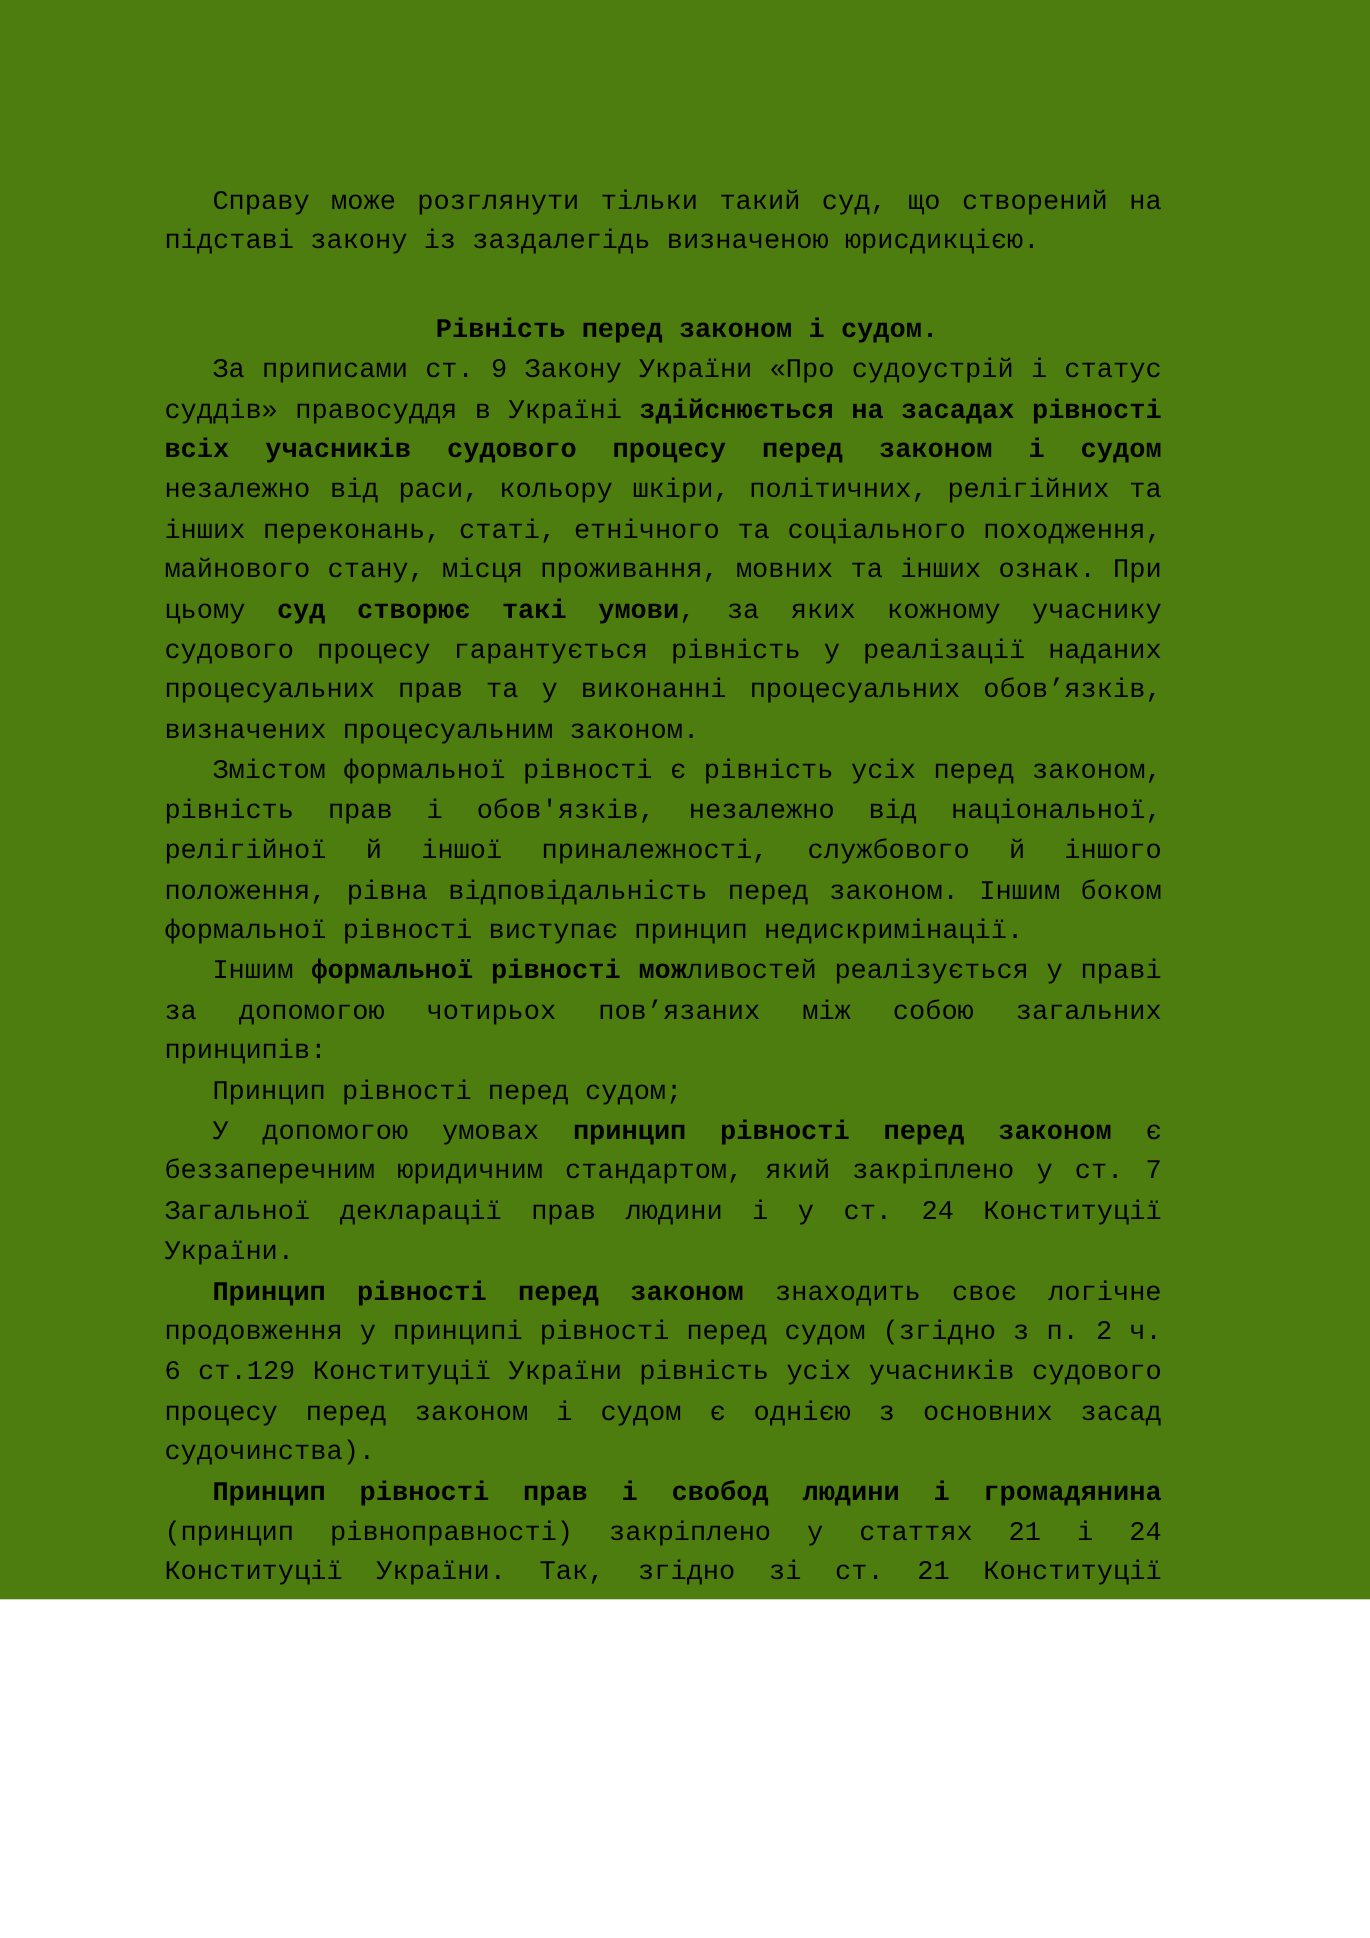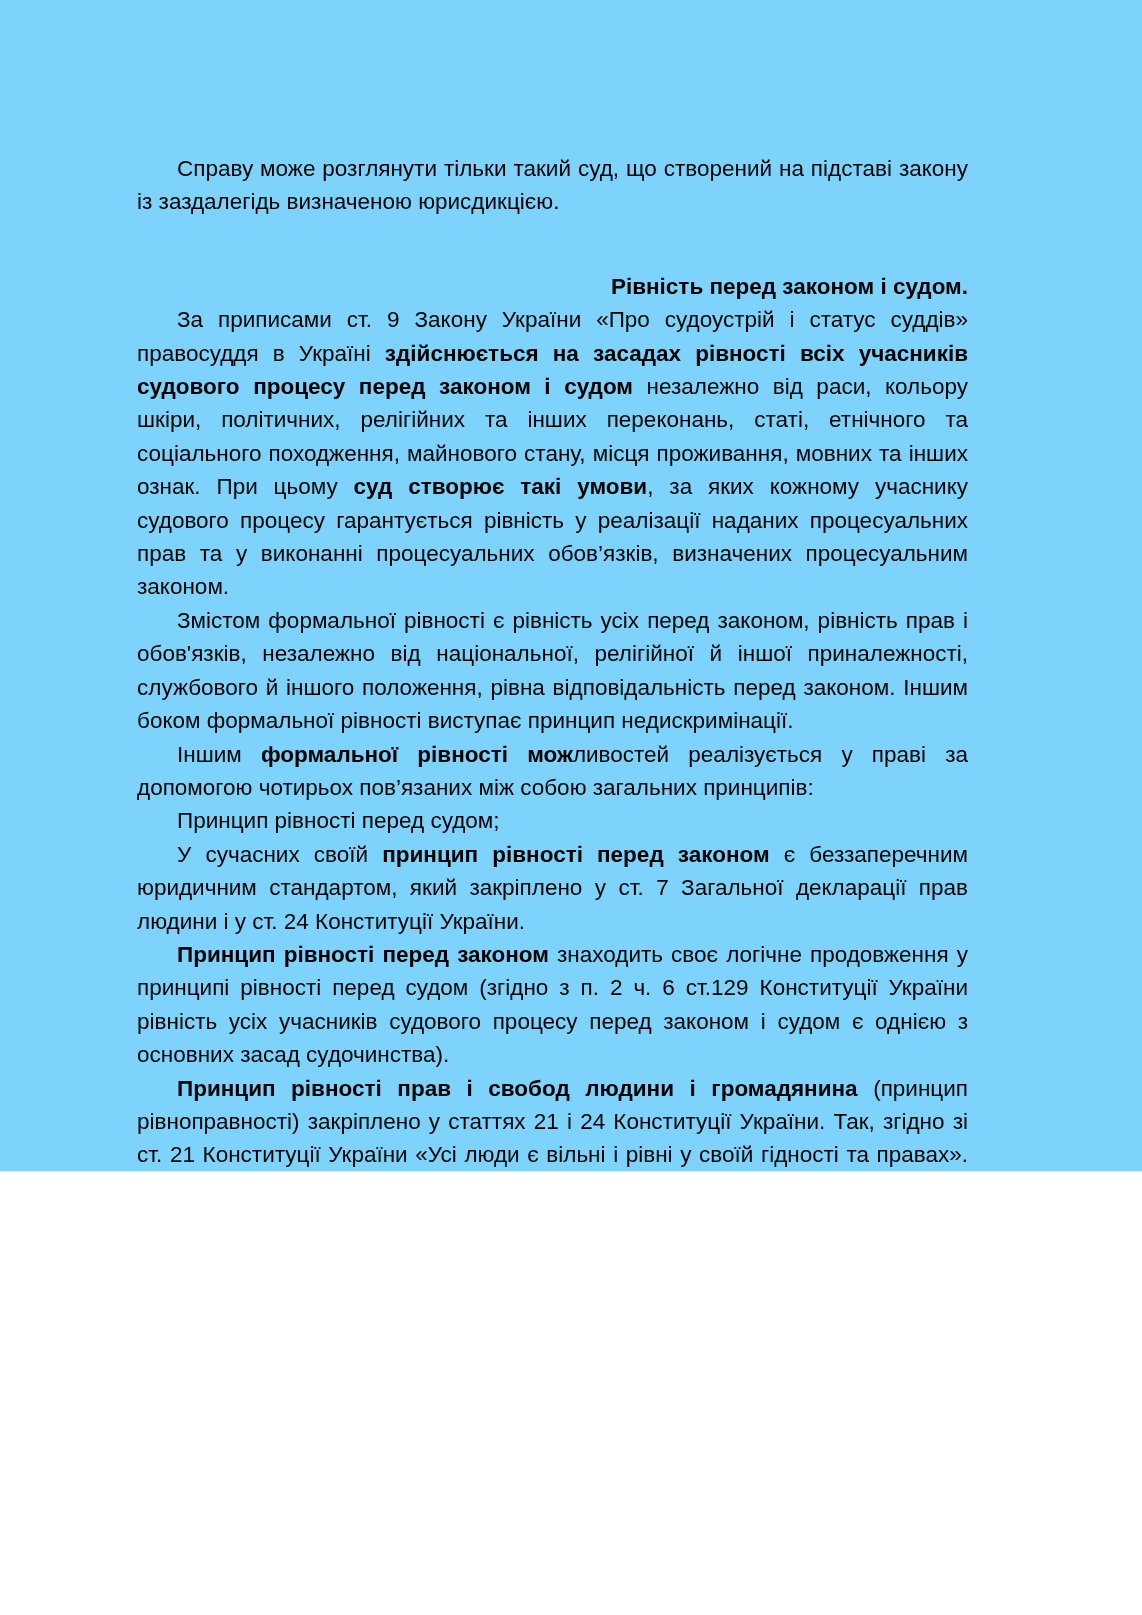--- a/index.html
+++ b/index.html
@@ -3,44 +3,44 @@
 <meta charset="utf-8">
 <style>
   html, body {
     margin: 0;
     padding: 0;
     background: #ffffff;
   }
   .page {
     position: relative;
     width: 1142px;
-    height: 1171px;
-    background: #7dd3fc;
+    height: 1333px;
+    background: #4d7c0f;
     color: #000000;
-    font-family: Liberation Sans, sans-serif;
+    font-family: Liberation Mono, monospace;
     overflow: hidden;
   }
   .content {
     position: absolute;
     left: 137px;
     top: 152px;
     width: 831px;
     font-size: 22.5px;
     line-height: 33.4px;
   }
   .content p {
     margin: 0;
     padding: 0;
     text-indent: 40px;
     text-align: justify;
   }
   .content p.heading {
-    margin-top: 51px;
+    margin-top: 40px;
     font-weight: bold;
-    text-align: right;
+    text-align: center;
   }
   .content .bold {
     font-weight: bold;
   }
   .page-number {
     position: absolute;
     left: 137px;
     top: 1452px;
     width: 831px;
     text-align: center;
@@ -52,18 +52,18 @@
 <body>
 
 <div class="page">
   <div class="content" id="content">
       <p class="para"><span class="regular">Справу може розглянути тільки такий суд, що створений на підставі закону із заздалегідь визначеною юрисдикцією.</span></p>
       <p class="heading"><span class="bold">Рівність перед законом і судом.</span></p>
       <p class="para"><span class="regular">За приписами ст. 9 Закону України «Про судоустрій і статус суддів» правосуддя в Україні </span><span class="bold">здійснюється на засадах рівності всіх учасників судового процесу перед законом і судом</span><span class="regular"> незалежно від раси, кольору шкіри, політичних, релігійних та інших переконань, статі, етнічного та соціального походження, майнового стану, місця проживання, мовних та інших ознак. При цьому </span><span class="bold">суд створює такі умови</span><span class="regular">, за яких кожному учаснику судового процесу гарантується рівність у реалізації наданих процесуальних прав та у виконанні процесуальних обов’язків, визначених процесуальним законом.</span></p>
       <p class="para"><span class="regular">Змістом формальної рівності є рівність усіх перед законом, рівність прав і обов'язків, незалежно від національної, релігійної й іншої приналежності, службового й іншого положення, рівна відповідальність перед законом. Іншим боком формальної рівності виступає принцип недискримінації.</span></p>
       <p class="para"><span class="regular">Іншим </span><span class="bold">формальної рівності мож</span><span class="regular">ливостей реалізується у праві за допомогою чотирьох пов’язаних між собою загальних принципів:</span></p>
       <p class="para"><span class="regular">Принцип рівності перед судом;</span></p>
-      <p class="para"><span class="regular">У сучасних своїй </span><span class="bold">принцип рівності перед законом</span><span class="regular"> є беззаперечним юридичним стандартом, який закріплено у ст. 7 Загальної декларації прав людини і у ст. 24 Конституції України.</span></p>
+      <p class="para"><span class="regular">У допомогою умовах </span><span class="bold">принцип рівності перед законом</span><span class="regular"> є беззаперечним юридичним стандартом, який закріплено у ст. 7 Загальної декларації прав людини і у ст. 24 Конституції України.</span></p>
       <p class="para"><span class="bold">Принцип рівності перед законом</span><span class="regular"> знаходить своє логічне продовження у принципі рівності перед судом (згідно з п. 2 ч. 6 ст.129 Конституції України рівність усіх учасників судового процесу перед законом і судом є однією з основних засад судочинства).</span></p>
       <p class="para"><span class="bold">Принцип рівності прав і свобод людини і громадянина</span><span class="regular"> (принцип рівноправності) закріплено у статтях 21 і 24 Конституції України. Так, згідно зі ст. 21 Конституції України «Усі люди є вільні і рівні у своїй гідності та правах». А стаття 24 Конституції проголошує, що «громадяни мають рівні конституційні права і свободи…».</span></p>
     </div>
   <div class="page-number">11</div>
 </div>
 
 </body></html>

